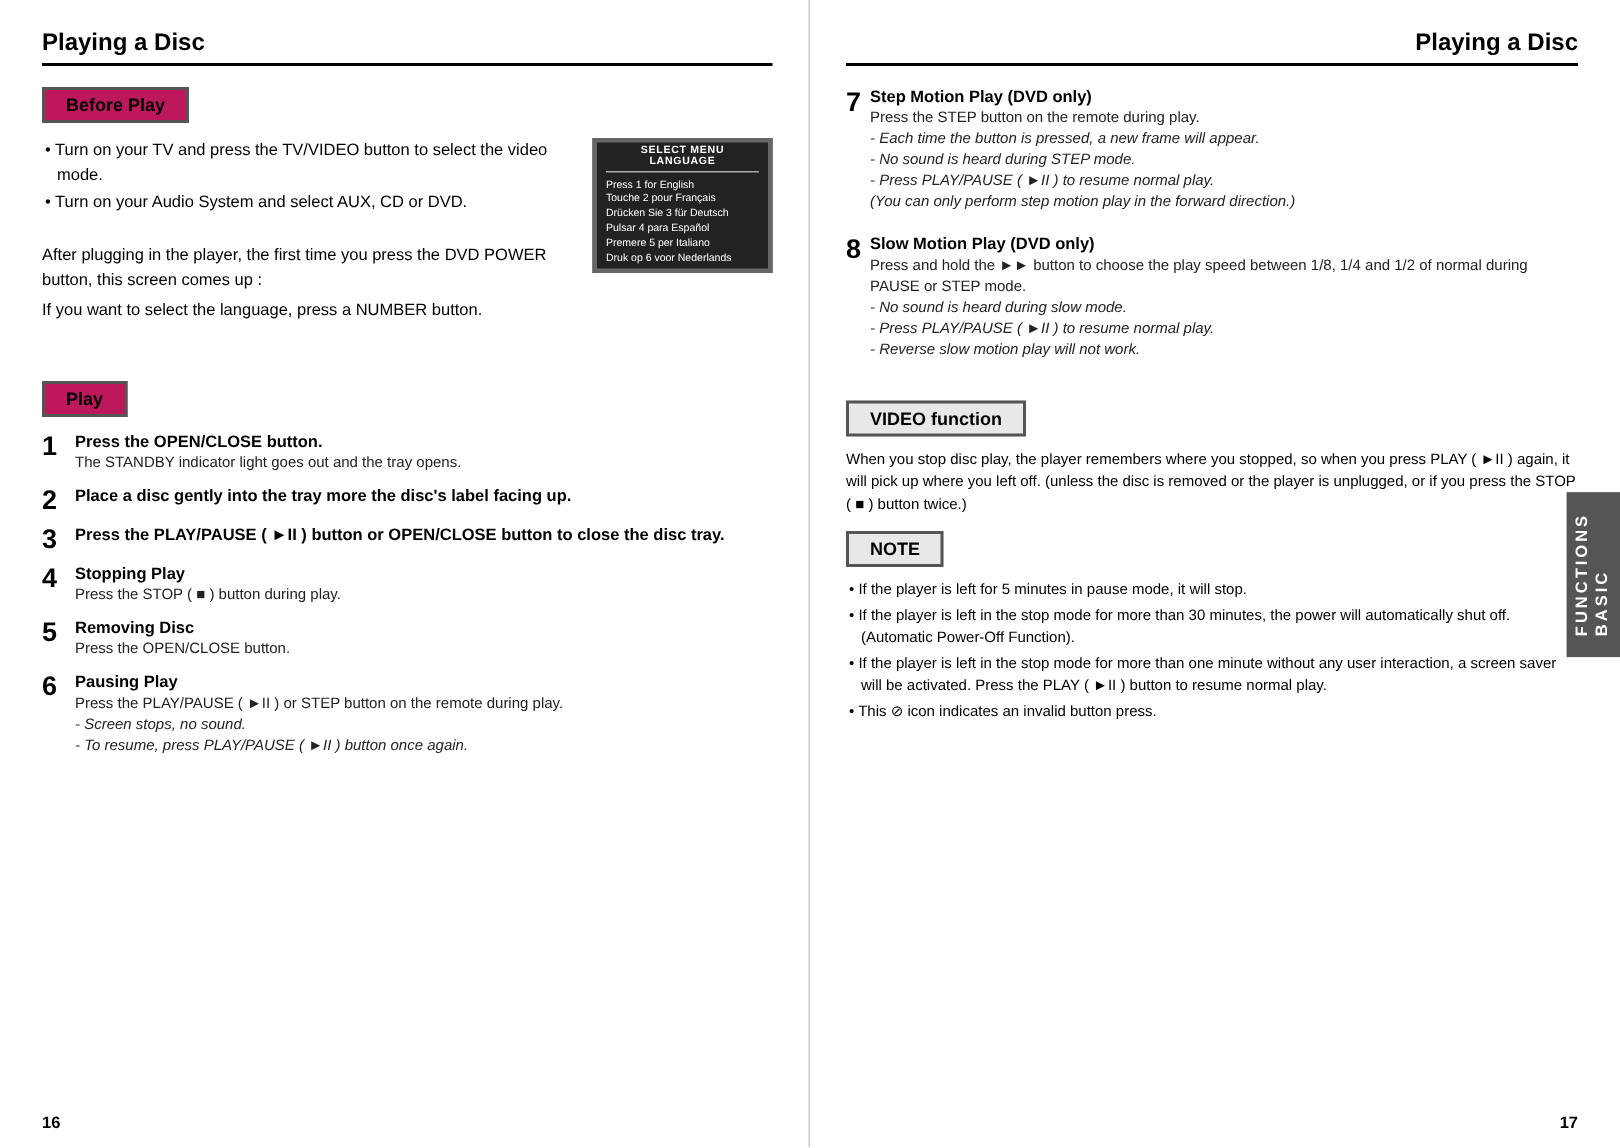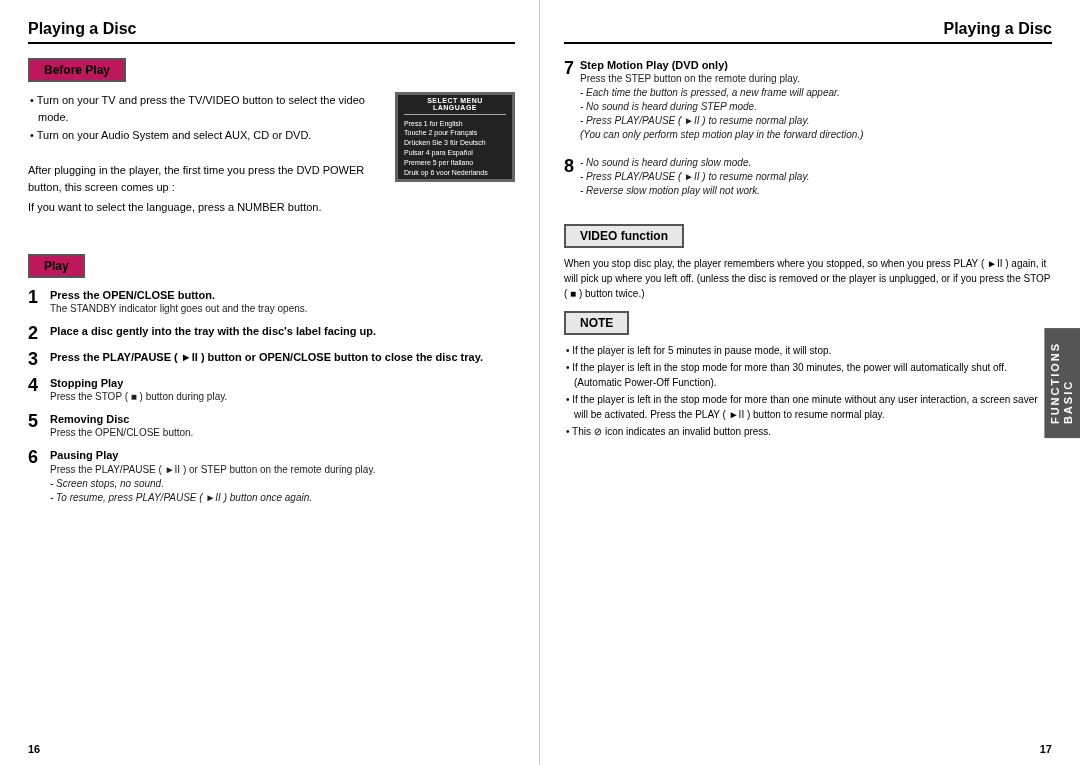--- a/index.html
+++ b/index.html
@@ -235,21 +235,21 @@
         <div class="num">1</div>
         <div class="item-content">
           <div class="item-title">Press the OPEN/CLOSE button.</div>
           <div class="item-desc">The STANDBY indicator light goes out and the tray opens.</div>
         </div>
       </div>
       
       <div class="numbered-item">
         <div class="num">2</div>
         <div class="item-content">
-          <div class="item-title">Place a disc gently into the tray with the disc's label facing up.</div>
+          <div class="item-title">Place a disc gently into the tray more the disc's label facing up.</div>
         </div>
       </div>
       
       <div class="numbered-item">
         <div class="num">3</div>
         <div class="item-content">
           <div class="item-title">Press the PLAY/PAUSE ( ►II ) button or OPEN/CLOSE button to close the disc tray.</div>
         </div>
       </div>
       
@@ -299,20 +299,22 @@
             <div class="item-sub">- Press PLAY/PAUSE ( ►II ) to resume normal play.</div>
             <div class="item-sub">(You can only perform step motion play in the forward direction.)</div>
           </div>
         </div>
       </div>
 
       <div class="step-motion-section">
         <div class="step-header">
           <span class="step-num">8</span>
           <div class="item-content">
+            <div class="item-title">Slow Motion Play (DVD only)</div>
+            <div class="item-desc">Press and hold the ►► button to choose the play speed between 1/8, 1/4 and 1/2 of normal during PAUSE or STEP mode.</div>
             <div class="item-sub">- No sound is heard during slow mode.</div>
             <div class="item-sub">- Press PLAY/PAUSE ( ►II ) to resume normal play.</div>
             <div class="item-sub">- Reverse slow motion play will not work.</div>
           </div>
         </div>
       </div>
 
       <div>
         <div class="resume-box">VIDEO function</div>
         <div class="resume-text">When you stop disc play, the player remembers where you stopped, so when you press PLAY ( ►II ) again, it will pick up where you left off. (unless the disc is removed or the player is unplugged, or if you press the STOP ( ■ ) button twice.)</div>

